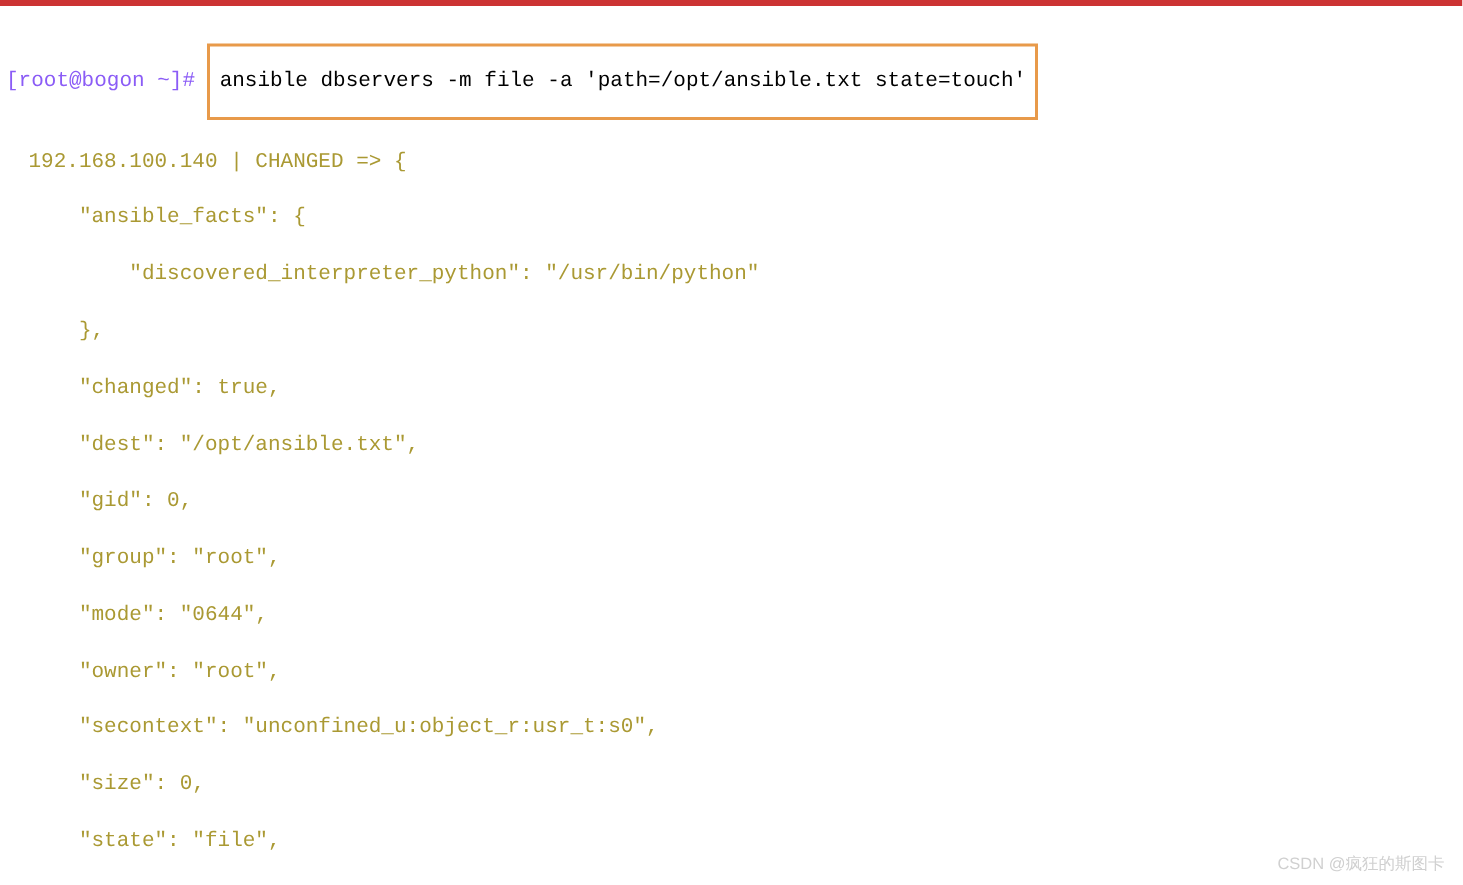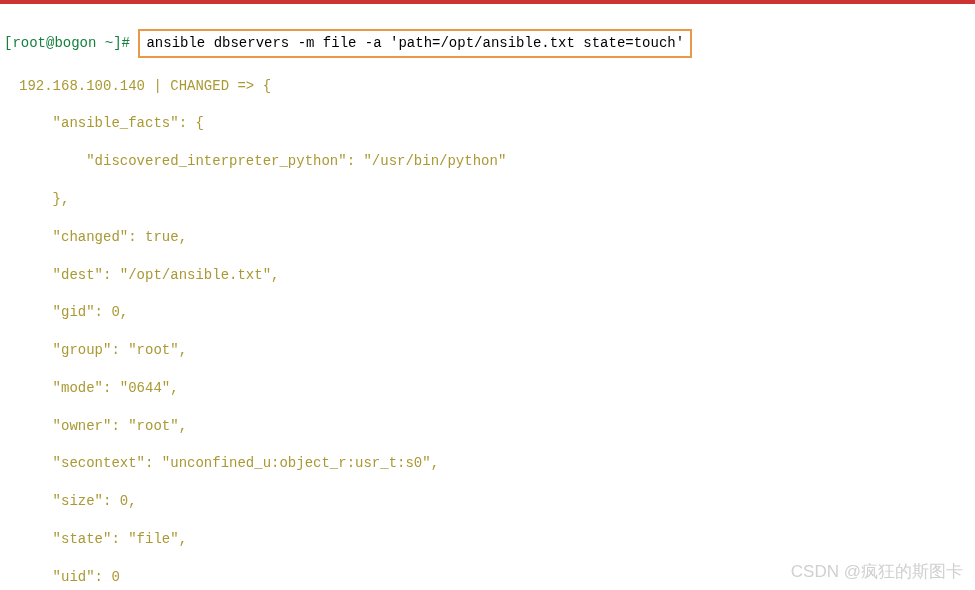--- a/index.html
+++ b/index.html
@@ -15,33 +15,33 @@
       position: relative;
       overflow: hidden;
     }
     .top-bar {
       position: absolute;
       top: 0; left: 0; right: 0;
       height: 4px;
       background: #cc3333;
     }
     .term { padding-top: 6px; white-space: pre; }
-    .prompt-user { color: #15803d; margin-top: 30px; }
+    .prompt-user { color: #8b5cf6; margin-top: 30px; }
     .olive { color: #aa9933; margin-left: 15px; }
     .highlight-box {
       border: 2px solid #e89a4a;
-      padding: 3px 6px;
+      padding: 14px 6px;
       display: inline-block;
     }
     .watermark {
       position: absolute;
       right: 12px;
       bottom: 6px;
       color: #d0d0d0;
-      font-size: 17px;
+      font-size: 11px;
       font-family: sans-serif;
     }
   </style>
 </head>
 <body>
 
 <div class="top-bar"></div>
 
 <div class="term">
 <div><span class="prompt-user">[root@bogon ~]# </span><span class="highlight-box"><span>ansible dbservers -m file -a 'path=/opt/ansible.txt state=touch'</span></span></div>

